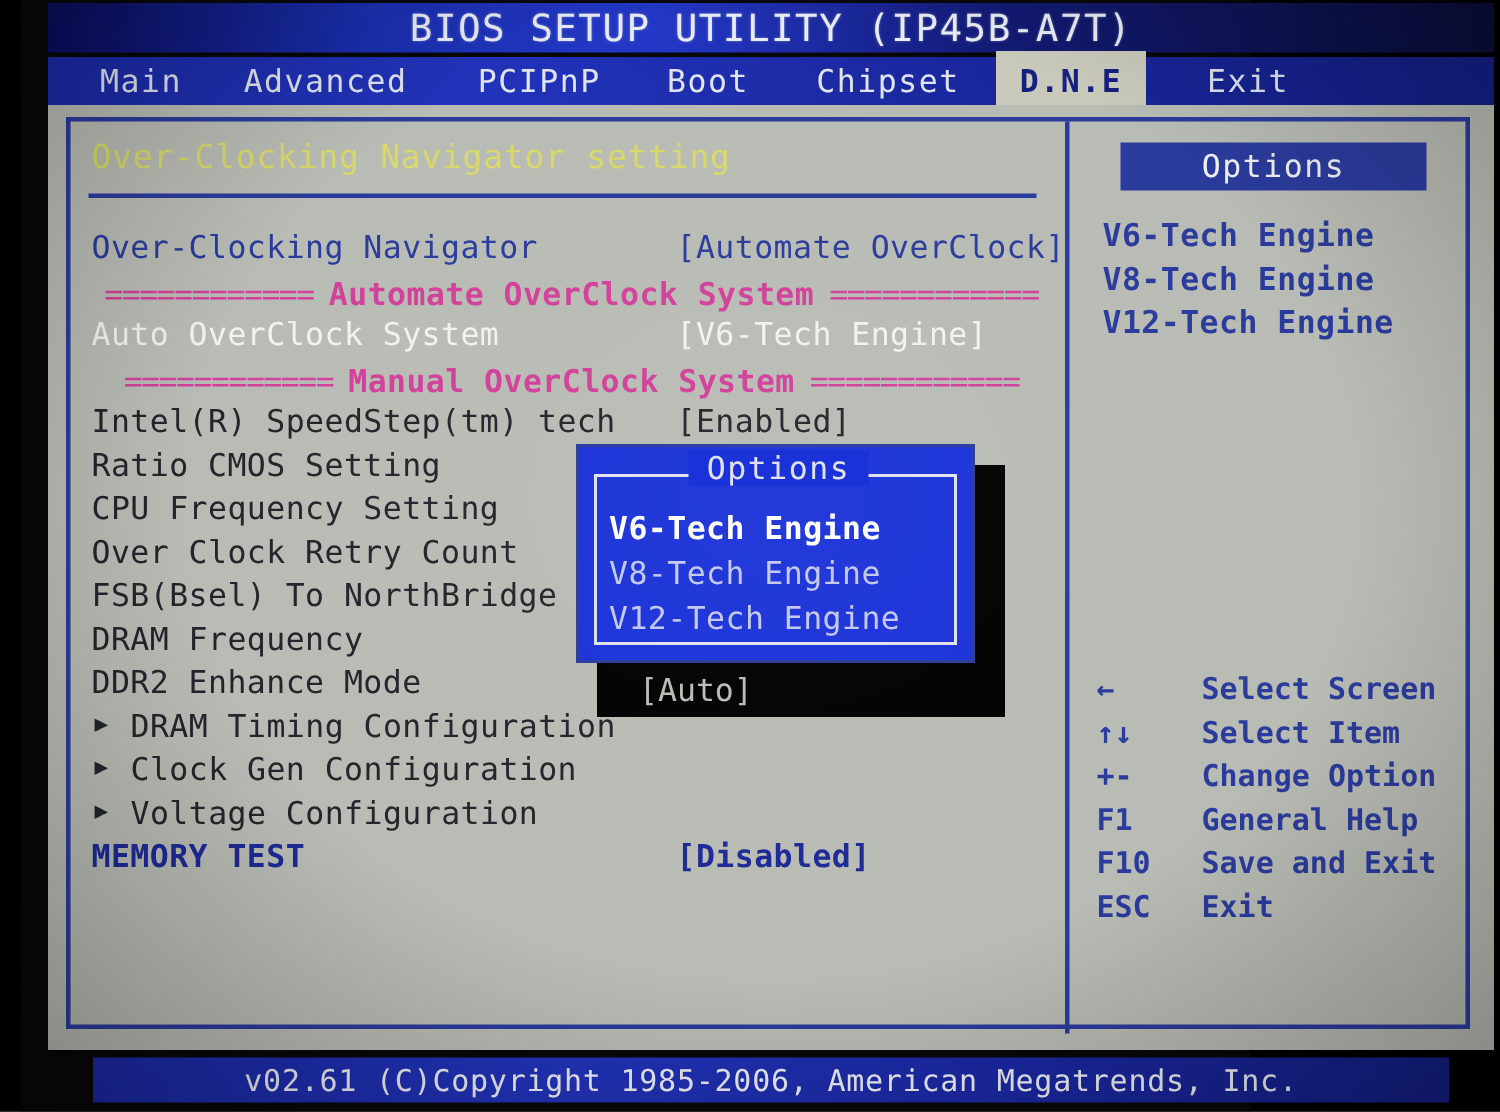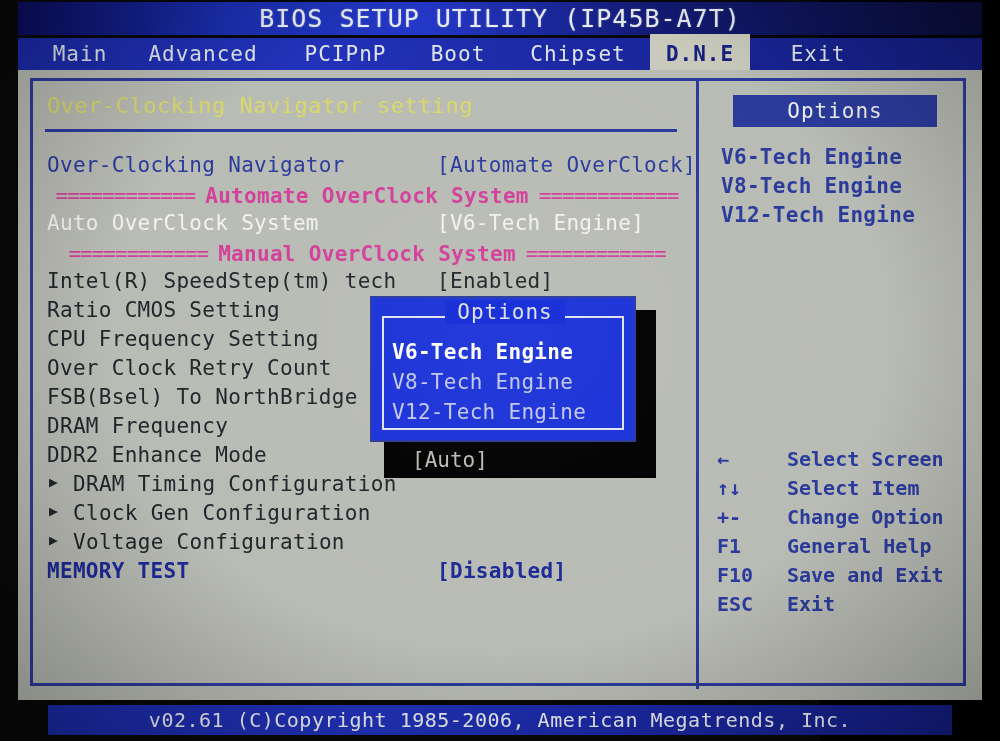--- a/index.html
+++ b/index.html
@@ -11,20 +11,21 @@
     width: 1000px;
     height: 741px;
     overflow: hidden;
     font-family: "DejaVu Sans Mono", "Liberation Mono", monospace;
   }
   #screen {
     position: relative;
     width: 820px;
     height: 741px;
     background: #080808;
+    margin-left: 14px;
   }
 
   
   #titlebar {
     position: absolute;
     left: 18px; top: 2px;
     width: 964px; height: 33px;
     background: linear-gradient(90deg,#0a0d5e 0%, #1a2fb0 22%, #2438c8 42%, #121a74 66%, #0a0d3a 100%);
     color: #e8ecf4;
     font-size: 25px;

